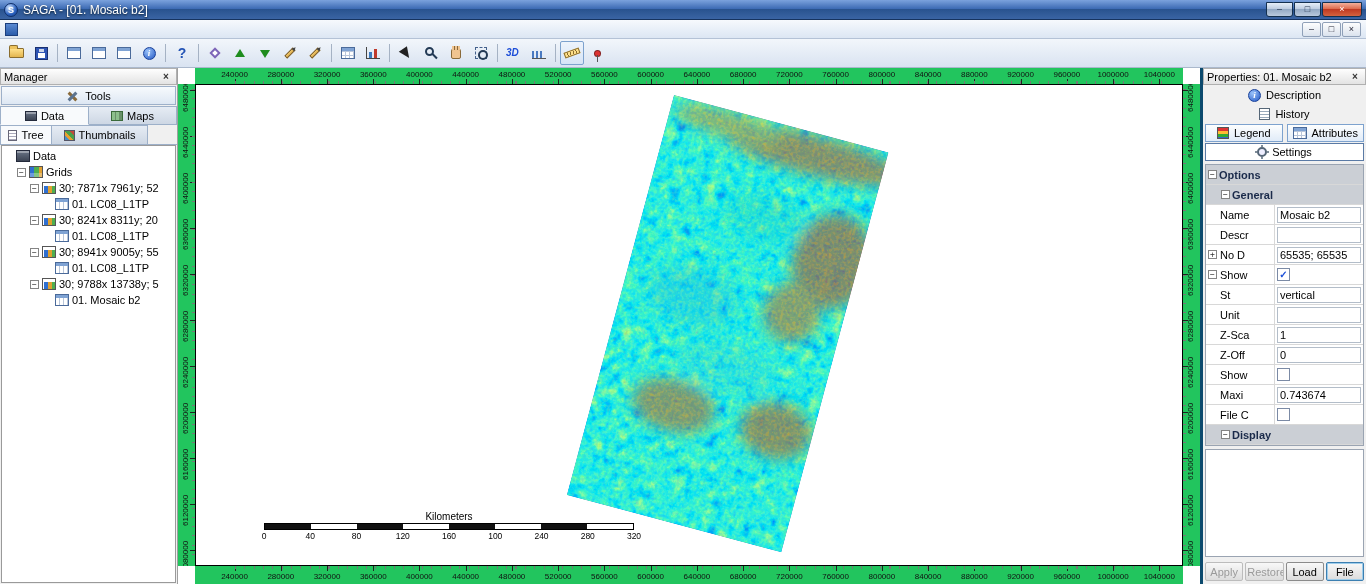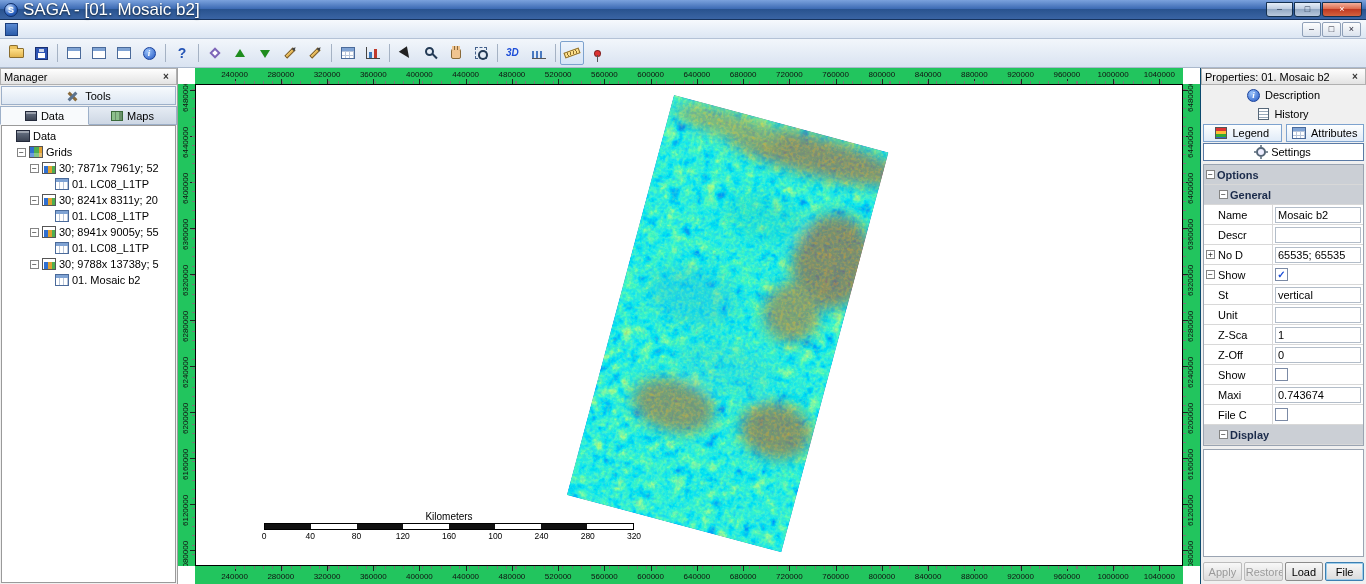--- a/index.html
+++ b/index.html
@@ -1,19 +1,19 @@
 <!DOCTYPE html>
 <html><head>
 <meta charset="utf-8">
 <style>
 *{box-sizing:border-box;margin:0;padding:0}
 html,body{width:1366px;height:584px;overflow:hidden;font-family:"Liberation Sans",sans-serif;font-size:11px;color:#000;background:#f0f0f0}
 
 .titlebar{height:20px;background:linear-gradient(#7ba2dd,#3e6cb5 45%,#29538f 50%,#3a64a4);display:flex;align-items:center;padding:0 4px;gap:5px;border-bottom:1px solid #16335f}
-.titlebar .title{color:#fff;text-shadow:0 1px 2px #123;font-size:17px}
+.titlebar .title{color:#fff;text-shadow:0 1px 2px #123;font-size:12px}
 .saga-logo{width:14px;height:14px;border-radius:50%;background:radial-gradient(circle at 35% 30%,#cfe4ff,#2b62c0 60%,#123d86);border:1px solid #10306b;color:#fff;font:bold 9px "Liberation Sans",sans-serif;text-align:center;line-height:13px}
 .win-buttons{margin-left:auto;display:flex;gap:1px}
 .win-btn{width:27px;height:15px;border:1px solid #14304f;border-radius:0 0 3px 3px;background:linear-gradient(#e6eef8,#b9c9de 50%,#93a9c4 50%,#b9c9de);font-size:9px;line-height:13px;text-align:center;color:#1c2c44;padding:0}
 .win-btn.close{width:40px;background:linear-gradient(#f3b09b,#dd6a4d 45%,#c03a22 50%,#d4633f);color:#fff}
 
 .menubar{height:19px;background:linear-gradient(#f6f9fd,#dce6f3);border-bottom:1px solid #b4c2d6;display:flex;align-items:center;padding:0 2px}
 .child-icon{width:13px;height:13px;background:linear-gradient(#5b8ad2,#2a5caa);border:1px solid #1c3f7d;margin:0 3px}
 .menu-item{padding:2px 7px;cursor:default}
 .mdi-buttons{margin-left:auto;display:flex;gap:1px;padding-right:3px}
 .mdi-btn{width:19px;height:15px;border:1px solid #8fa0b8;border-radius:2px;background:linear-gradient(#fdfdfd,#dbe3ee);font-size:9px;line-height:12px;text-align:center;color:#223;padding:0}
@@ -111,21 +111,21 @@
 .ymark-right{left:0}
 .canvas{grid-column:2;grid-row:2;position:relative;border:1px solid #000;background:#fff;overflow:hidden}
 .raster{position:absolute;left:478px;top:10px;width:222px;height:414px;transform:rotate(15deg);transform-origin:0 0}
 .scalebar{position:absolute;left:68px;top:426px;width:370px}
 .sb-title{text-align:center;font-size:10px;margin-bottom:1px}
 .sb-bar{height:7px;border:1px solid #000;display:flex}
 .sb-seg{flex:1}
 .sb-labels{position:relative;height:11px;margin-top:1px}
 .sb-label{position:absolute;transform:translateX(-50%);font-size:8.5px}
 
-.props{width:166px;background:#f0f0f0;border-left:1px solid #0c4a6e;display:flex;flex-direction:column}
+.props{width:166px;background:#f0f0f0;border-left:3px solid #0c4a6e;display:flex;flex-direction:column}
 .pv-btn{height:18px;margin:1px 2px 0 2px;border:1px solid transparent;background:transparent;display:flex;align-items:center;justify-content:center;gap:5px;font-size:11px;padding:0;flex:none}
 .pv-row{display:flex;flex:none}
 .pv-row .pv-btn{flex:1}
 .pv-btn.boxed{border-color:#7da2ce;background:linear-gradient(#fdfefe,#e0ebf8)}
 .pv-btn.pressed{border-color:#5a7aa5;background:#fff}
 .pvi-history{width:11px;height:12px;background:#fff;border:1px solid #567;background-image:repeating-linear-gradient(transparent 0 2px,#9ab 2px 3px)}
 .pvi-legend{width:12px;height:12px;border:1px solid #555;background:linear-gradient(180deg,#d33 0 3px,#fb3 3px 6px,#3a3 6px 9px,#36c 9px 12px)}
 .pvi-settings{width:10px;height:10px;border:2px solid #567;border-radius:50%;background:#eef;box-shadow:0 -6px 0 -4px #567,0 6px 0 -4px #567,6px 0 0 -4px #567,-6px 0 0 -4px #567}
 .settings-table{margin:3px 2px 0 2px;border:1px solid #9aa4b2;background:#fff;height:282px;overflow:hidden;flex:none}
 .set-row{display:flex;height:20px;border-bottom:1px solid #d8d8d8;background:#fff;align-items:center}
@@ -253,20 +253,31 @@
     </div>
     <div class="tab-row">
       <div class="tab active">
         <span class="tbi tbi-data"></span>
         <span>Data</span>
       </div>
       <div class="tab">
         <span class="tbi tbi-maps"></span>
         <span>Maps</span>
       </div>
+    </div>
+    <div class="subtab-row">
+      <div class="tab active" style="width:52px">
+        <span class="tbi tbi-tree"></span>
+        <span>Tree</span>
+      </div>
+      <div class="tab" style="width:96px">
+        <span class="tbi tbi-thumb"></span>
+        <span>Thumbnails</span>
+      </div>
+      <div class="spacer"></div>
     </div>
     <div class="tree-area">
         <div class="tree-item" style="padding-left:2px">
           <span class="exp-sp"></span>
           <span class="ti ti-data"></span>
           <span class="tree-label">Data</span>
         </div>
         <div class="tree-item" style="padding-left:15px">
           <span class="expander">−</span>
           <span class="ti ti-grids"></span>

